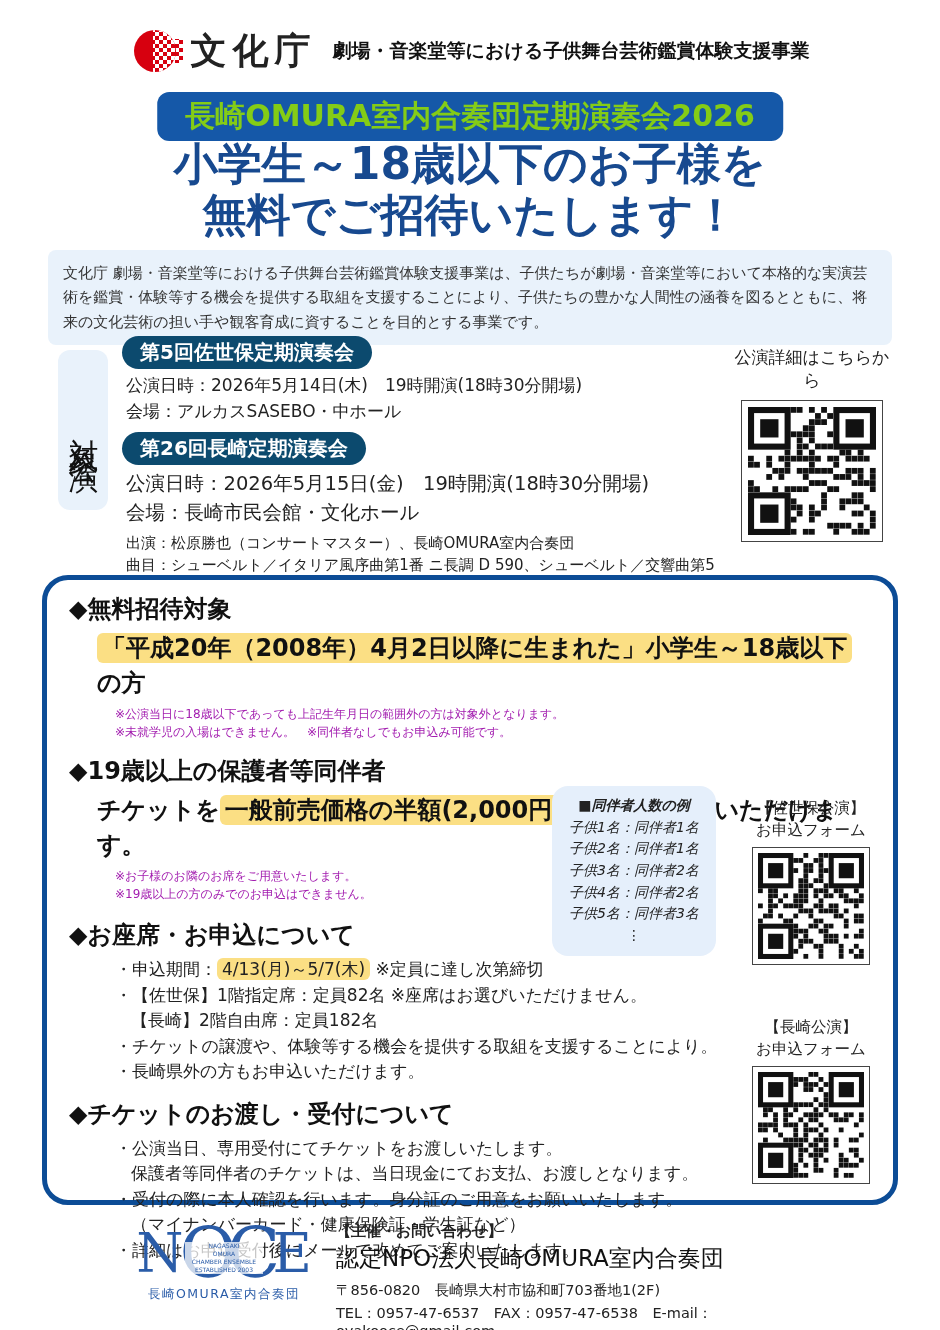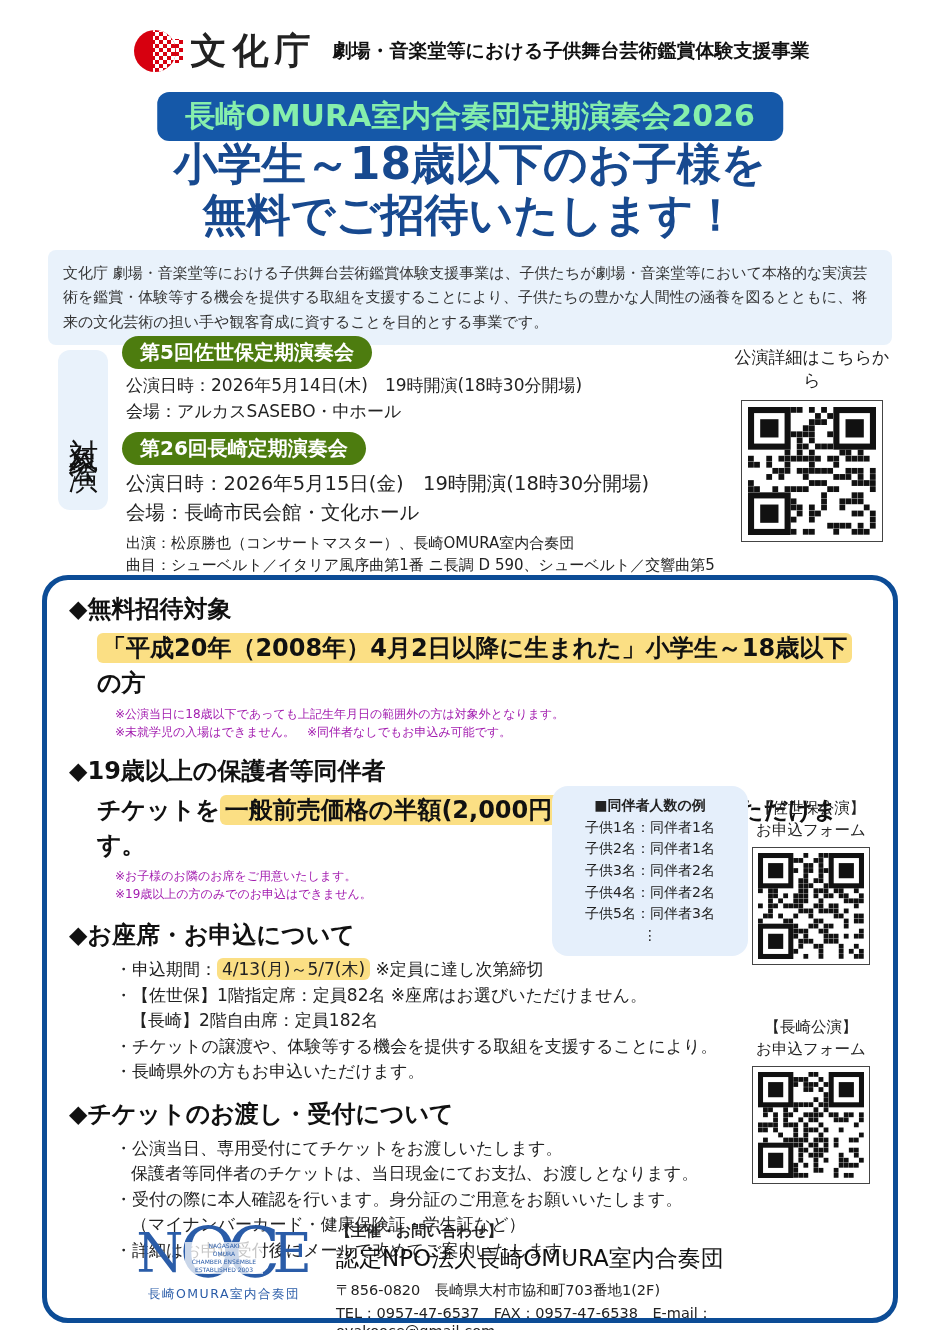--- a/index.html
+++ b/index.html
@@ -6,60 +6,60 @@
   body{width:940px;height:1330px;background:#ffffff;font-family:"DejaVu Sans",sans-serif;color:#1a1a1a;}
   .page{position:relative;width:940px;height:1330px;overflow:hidden;background:#fff;}
 
   
   .header{position:absolute;top:24px;left:0;width:100%;display:flex;justify-content:center;align-items:center;gap:10px;}
   .agency{display:flex;align-items:center;gap:6px;}
   .agency-name{font-family:"DejaVu Serif",serif;font-size:36px;font-weight:bold;color:#222;letter-spacing:6px;}
   .program-subtitle{font-size:19px;font-weight:bold;color:#111;margin-left:6px;}
 
   
-  .banner{position:absolute;top:92px;left:50%;transform:translateX(-50%);background:#1558a8;color:#86efac;
+  .banner{position:absolute;top:92px;left:50%;transform:translateX(-50%);background:#1558a8;color:#84cc16;
           font-size:30px;font-weight:bold;padding:4px 28px;border-radius:12px;white-space:nowrap;}
 
   
   .heading{position:absolute;top:138px;width:100%;text-align:center;font-size:44px;line-height:1.16;
            font-weight:bold;color:#17498f;}
 
   
   .intro{position:absolute;top:250px;left:48px;width:844px;box-sizing:border-box;background:#e9f2fb;
          border-radius:8px;padding:11px 15px;font-size:15px;line-height:1.62;color:#333;}
 
   
   .performances{position:absolute;top:334px;left:58px;width:840px;display:flex;}
   .side-label{width:50px;height:160px;margin-top:16px;background:#e9f2fb;border-radius:12px;
               display:flex;align-items:center;justify-content:center;}
   .side-label span{writing-mode:vertical-rl;font-size:30px;letter-spacing:8px;color:#111;}
   .concerts{flex:1;margin-left:14px;}
-  .badge{display:inline-block;background:#4d7c0f;color:#fff;font-weight:bold;font-size:20px;
+  .badge{display:inline-block;background:#0c4a6e;color:#fff;font-weight:bold;font-size:20px;
          padding:3px 18px;border-radius:17px;margin:2px 0 4px 0;}
   .c-line1{font-size:17px;line-height:1.5;color:#222;margin-left:4px;}
   .c-line2{font-size:19.5px;line-height:1.5;color:#222;margin-left:4px;}
   .small-line{font-size:15px;line-height:1.48;color:#222;margin-left:4px;}
   .program-indent{margin-left:64px;}
   .qr-col{width:172px;text-align:center;}
   .qr-caption{font-size:17px;color:#222;margin-top:12px;}
   .qr-frame{display:inline-block;border:1px solid #444;background:#fff;padding:6px;margin-top:8px;}
   .qr-frame svg{display:block;}
 
   
-  .info-box{position:absolute;top:575px;left:42px;width:856px;height:748px;box-sizing:border-box;
+  .info-box{position:absolute;top:575px;left:42px;width:856px;height:630px;box-sizing:border-box;
             border:5px solid #0c4c96;border-radius:26px;background:#fff;padding:14px 22px;}
   .sec-h{font-size:24px;font-weight:bold;color:#111;line-height:1.3;}
   .hl{background:#fbdf84;border-radius:6px;padding:1px 5px;}
   .big-line{font-size:24px;font-weight:bold;color:#111;margin:6px 0 4px 28px;line-height:1.45;}
   .note{font-size:12px;color:#a21caf;margin-left:46px;line-height:1.55;}
   .sec{margin-top:10px;}
   .bullet{font-size:17px;color:#222;margin-left:46px;line-height:1.5;}
   .bullet-cont{margin-left:62px;}
   .companion-box{position:absolute;left:505px;top:206px;width:164px;background:#e5effb;border-radius:16px;
-                 text-align:center;padding:9px 16px;font-size:14px;line-height:1.55;color:#222;}
+                 text-align:center;padding:9px 0;font-size:14px;line-height:1.55;color:#222;font-style:italic;}
   .companion-box .cb-title{font-weight:bold;}
   .form-qr{position:absolute;left:694px;width:140px;text-align:center;}
   .form-qr.sasebo{top:217px;}
   .form-qr.nagasaki{top:436px;}
   .form-qr .fq-label{font-size:15.5px;color:#222;line-height:1.45;}
   .form-qr .qr-frame{padding:5px;margin-top:5px;}
 
   
   .footer{position:absolute;top:1222px;left:0;width:100%;display:flex;justify-content:center;gap:22px;align-items:flex-start;}
   .noce-logo{width:180px;text-align:center;position:relative;color:#2a5ca8;}

